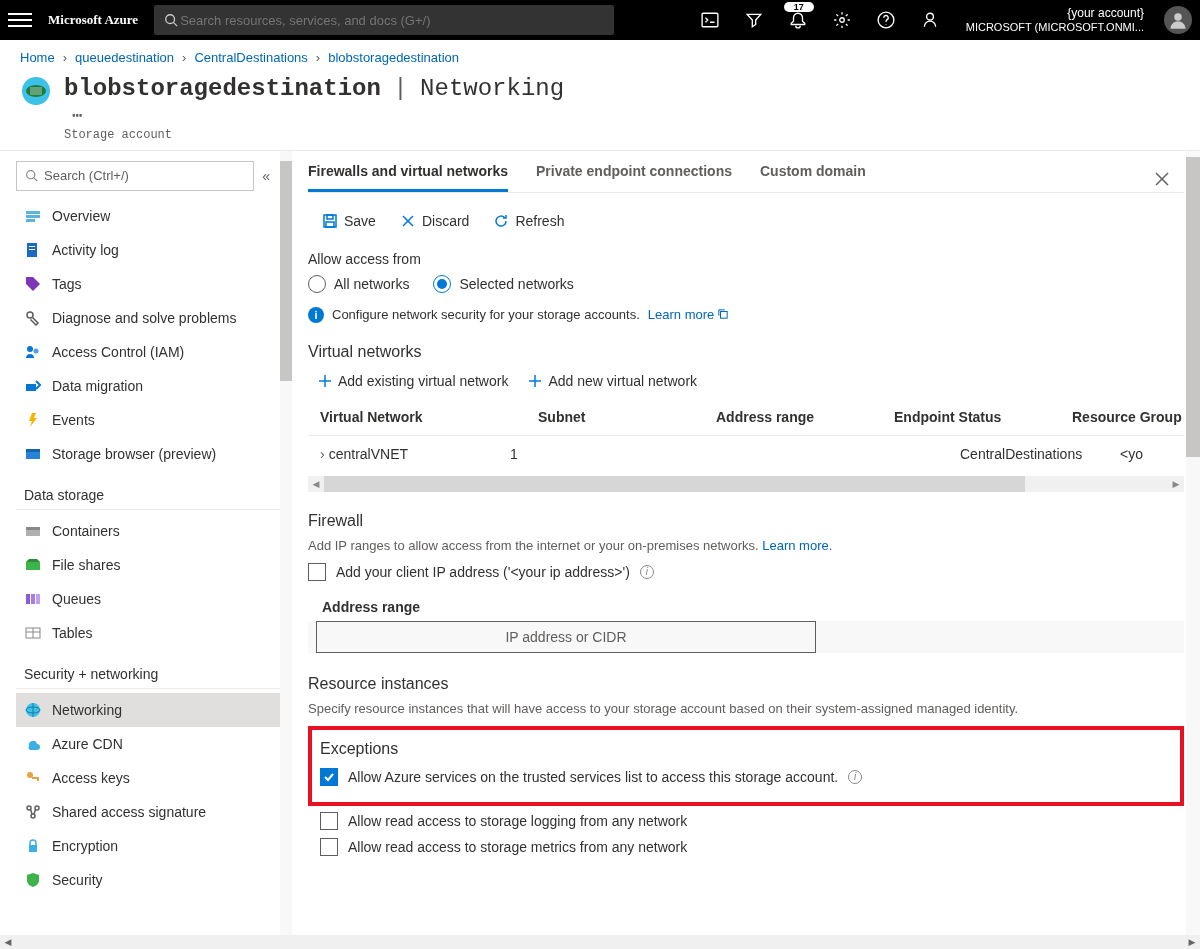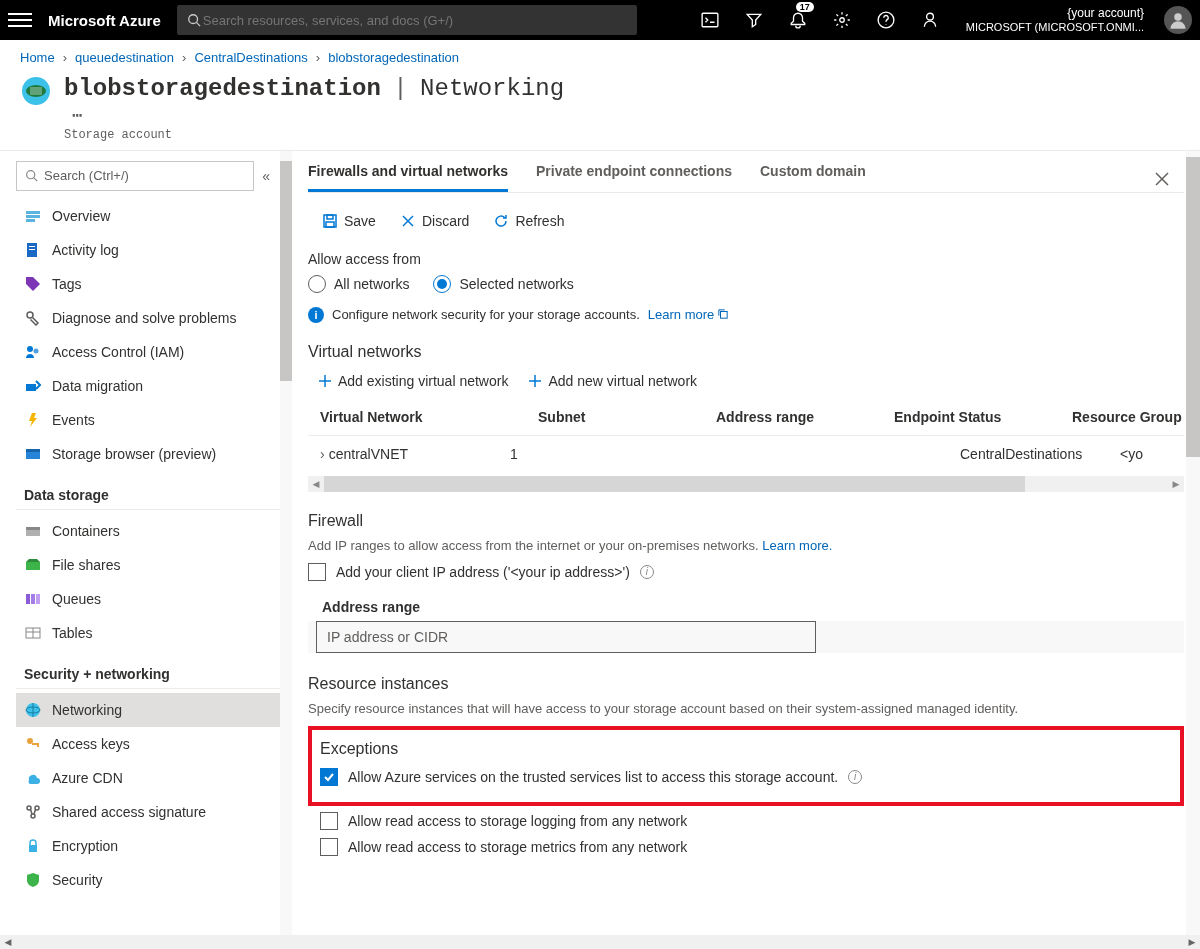--- a/index.html
+++ b/index.html
@@ -32,38 +32,38 @@
     color: #fff;
     height: 40px;
     display: flex;
     align-items: center;
     padding: 0 8px;
     gap: 16px;
     flex-shrink: 0;
   }
   .ham { width: 24px; height: 24px; display:flex; flex-direction:column; justify-content:center; gap:4px; cursor:pointer;}
   .ham span { height:2px; background:#fff; }
-  .brand { font-weight:600; font-size:15px; white-space:nowrap; }
+  .brand { font-weight:600; font-size:13px; white-space:nowrap;font-family:Liberation Serif, serif; }
   .search-wrap {
     flex: 0 0 460px;
     background:#333;
     border-radius:2px;
     display:flex;
     align-items:center;
     height:30px;
     padding:0 10px;
     color:#ccc;
   }
   .search-wrap input {
     flex:1; background:transparent; border:none; outline:none; color:#ccc; font-size:13px;
   }
   .header-spacer { flex:1; }
   .header-icons { display:flex; align-items:center; gap:4px;}
   .header-icon { width:40px; height:40px; display:flex; align-items:center; justify-content:center; cursor:pointer; position:relative; color:#fff;}
-  .badge { position:absolute; top:2px; right:4px; background:#fff; color:#000; border-radius:8px; font-size:9px; padding:0 4px; font-weight:600;margin-left:16px;}
+  .badge { position:absolute; top:2px; right:4px; background:#fff; color:#000; border-radius:8px; font-size:9px; padding:0 10px; font-weight:600;margin-left:16px;}
   .account { text-align:right; font-size:11px; line-height:1.2; padding-right:4px;}
   .account .n1 { font-size:12px; }
   .avatar { width:28px; height:28px; border-radius:50%; background:#555; display:flex; align-items:center; justify-content:center;}
   .avatar svg { width:20px; height:20px; fill:#ccc;}
 
   
   .breadcrumbs {
     padding: 10px 20px;
     display:flex;
     align-items:center;
@@ -106,21 +106,21 @@
   .side-search {
     flex:1; border:1px solid var(--border-dark); height:30px; display:flex; align-items:center; padding:0 8px; font-size:13px; color:var(--text-secondary);
   }
   .side-search svg { margin-right:6px; }
   .collapse-btn { color:var(--text-secondary); cursor:pointer; font-size:14px; }
   .nav-item {
     display:flex; align-items:center; gap:10px; height:34px; padding:0 8px; cursor:pointer; font-size:14px; border-radius:0;
   }
   .nav-item.active { background:var(--sidebar-active);}
   .nav-item .ic { width:18px; height:18px; display:flex; align-items:center; justify-content:center;}
-  .nav-section-head { font-weight:700; font-size:14px; padding:16px 8px 6px 8px; border-bottom:1px solid var(--border); margin-bottom:4px;}
+  .nav-section-head { font-weight:400; font-size:14px; padding:16px 8px 6px 8px; border-bottom:1px solid var(--border); margin-bottom:4px;}
 
   
   .main {
     flex:1;
     padding: 0 16px 20px 16px;
     overflow-y:auto;
     position:relative;
   }
   .tabs {
     display:flex; gap:28px; border-bottom:1px solid var(--border); margin-bottom:16px;
@@ -154,21 +154,21 @@
   .desc { font-size:13px; color:var(--text-secondary); margin-bottom:10px;}
   .desc a { color:var(--azure-link); text-decoration:none;}
   .check-row { display:flex; align-items:center; gap:10px; margin-bottom:8px; font-size:14px;}
   .chk { width:18px; height:18px; border:1.5px solid #605e5c; display:flex; align-items:center; justify-content:center; cursor:pointer; flex-shrink:0;}
   .chk.checked { background:var(--azure-blue); border-color:var(--azure-blue);}
   .chk.checked svg { color:#fff;}
   .info-i { width:14px; height:14px; border:1px solid #888; border-radius:50%; display:inline-flex; align-items:center; justify-content:center; font-size:10px; color:#888; font-style:italic;}
   .field-label { font-weight:600; font-size:14px; padding:10px 0 6px 14px;}
   .text-input { border:1px solid #605e5c; height:32px; padding:0 10px; font-size:14px; color:var(--text-secondary); display:flex; align-items:center; max-width:500px;}
   .input-bg { background:#f8f8f8; padding:0 24px 0 0; display:flex;}
-  .input-bg .text-input { flex:0 0 500px; margin-left:8px;}
+  .input-bg .text-input { flex:0 0 500px; margin-left:8px;justify-content:center;}
   .res-grid { display:grid; grid-template-columns: 400px 400px; gap:10px; margin:6px 0 20px 8px;}
   .res-grid .field-label { padding-left:0;}
   .select-box {
     border:1px solid #605e5c; height:32px; display:flex; align-items:center; justify-content:space-between;
     padding:0 10px; font-size:14px; color:var(--text-secondary); cursor:pointer;
   }
   .red-box { border:4px solid #e81123; padding:10px 8px 8px 8px; margin-bottom:6px;}
   .vscroll-main { position:absolute; right:0; top:0; width:14px; height:100%; background:#f8f8f8;}
   .vscroll-main .thumb2 { width:14px; height:300px; background:#c8c6c4; margin-top:6px;}
   svg { flex-shrink:0; }
@@ -413,34 +413,34 @@
             <circle cx="8" cy="8" r="7" fill="#3cc1e9"></circle>
             <ellipse cx="8" cy="8" rx="7" ry="3" fill="none" stroke="#1a7aa3"></ellipse>
             <line x1="8" y1="1" x2="8" y2="15" stroke="#1a7aa3"></line>
           </svg>
         </span>
         <span>Networking</span>
       </div>
     <div class="nav-item">
         <span class="ic">
           <svg width="16" height="16" viewBox="0 0 16 16">
+            <path d="M4 10a4 4 0 018-2 3 3 0 010 6H5a3 3 0 01-1-4z" fill="#3ab0e5"></path>
+          </svg>
+        </span>
+        <span>Azure CDN</span>
+      </div>
+    <div class="nav-item">
+        <span class="ic">
+          <svg width="16" height="16" viewBox="0 0 16 16">
             <circle cx="5" cy="5" r="3" fill="#e8a33d"></circle>
             <rect x="7" y="7" width="7" height="2" fill="#e8a33d"></rect>
             <rect x="12" y="7" width="2" height="4" fill="#e8a33d"></rect>
           </svg>
         </span>
         <span>Access keys</span>
-      </div>
-    <div class="nav-item">
-        <span class="ic">
-          <svg width="16" height="16" viewBox="0 0 16 16">
-            <path d="M4 10a4 4 0 018-2 3 3 0 010 6H5a3 3 0 01-1-4z" fill="#3ab0e5"></path>
-          </svg>
-        </span>
-        <span>Azure CDN</span>
       </div>
     <div class="nav-item">
         <span class="ic">
           <svg width="16" height="16" viewBox="0 0 16 16" fill="none" stroke="#605e5c" stroke-width="1.5">
             <circle cx="4" cy="4" r="2"></circle>
             <circle cx="12" cy="4" r="2"></circle>
             <circle cx="8" cy="12" r="2"></circle>
             <path d="M5.5 5.5L7 10M10.5 5.5L9 10"></path>
           </svg>
         </span>

